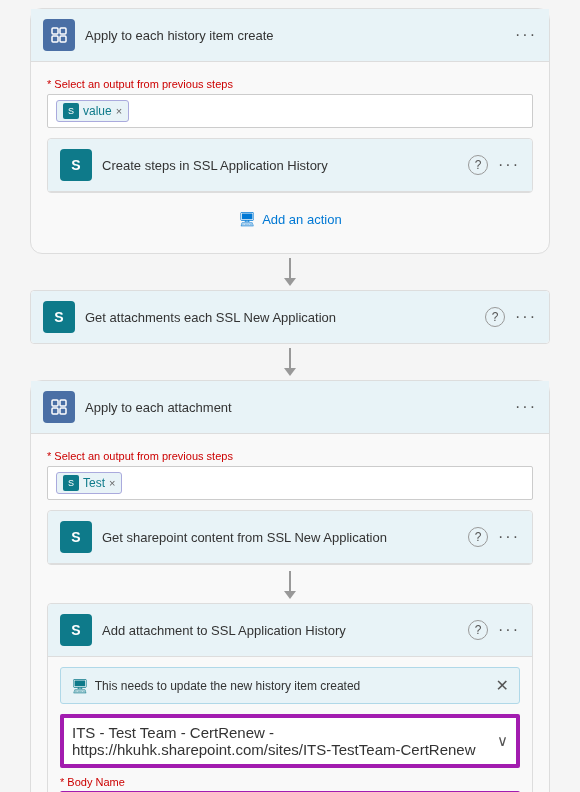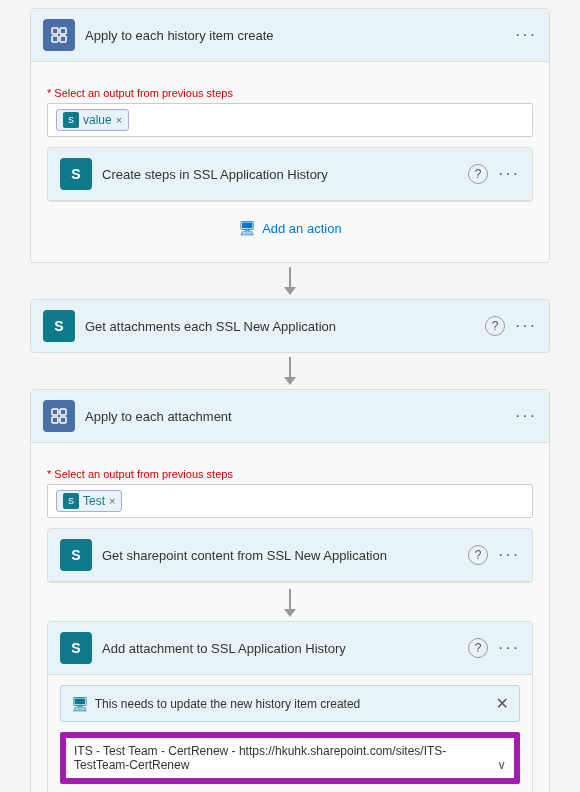--- a/index.html
+++ b/index.html
@@ -39,35 +39,35 @@
     .block-header-flat {
       display: flex;
       align-items: center;
       padding: 10px 12px;
       background: #e8f3f7;
       border-radius: 4px;
     }
 
     .loop-card {
       border: 1px solid #ddd;
-      border-radius: 4px;
+      border-radius: 12px;
       width: 520px;
       background: #f9f9f9;
     }
 
     .loop-header {
       display: flex;
       align-items: center;
       padding: 10px 12px;
       background: #e8f3f7;
       border-bottom: 1px solid #ddd;
     }
 
     .loop-body {
-      padding: 25px 16px 14px;
+      padding: 16px 16px 14px;
     }
 
     .icon-box {
       width: 32px;
       height: 32px;
       background: #0e7a8a;
       border-radius: 4px;
       display: flex;
       align-items: center;
       justify-content: center;
@@ -246,28 +246,28 @@
       margin-bottom: 8px;
     }
 
     .field-label {
       font-size: 11px;
       color: #c00;
       margin-bottom: 3px;
     }
 
     .field-select {
-      border: 6px solid #a21caf;
+      border: 4px solid #a21caf;
       border-radius: 2px;
       padding: 6px 8px;
       background: #fff;
       display: flex;
-      align-items: flex-end;
+      align-items: center;
       justify-content: space-between;
-      font-size: 12px;
+      font-size: 15px;
       color: #333;
     }
 
     .field-select .chevron {
       color: #555;
     }
 
     .inner-card {
       border: 1px solid #ddd;
       border-radius: 4px;

